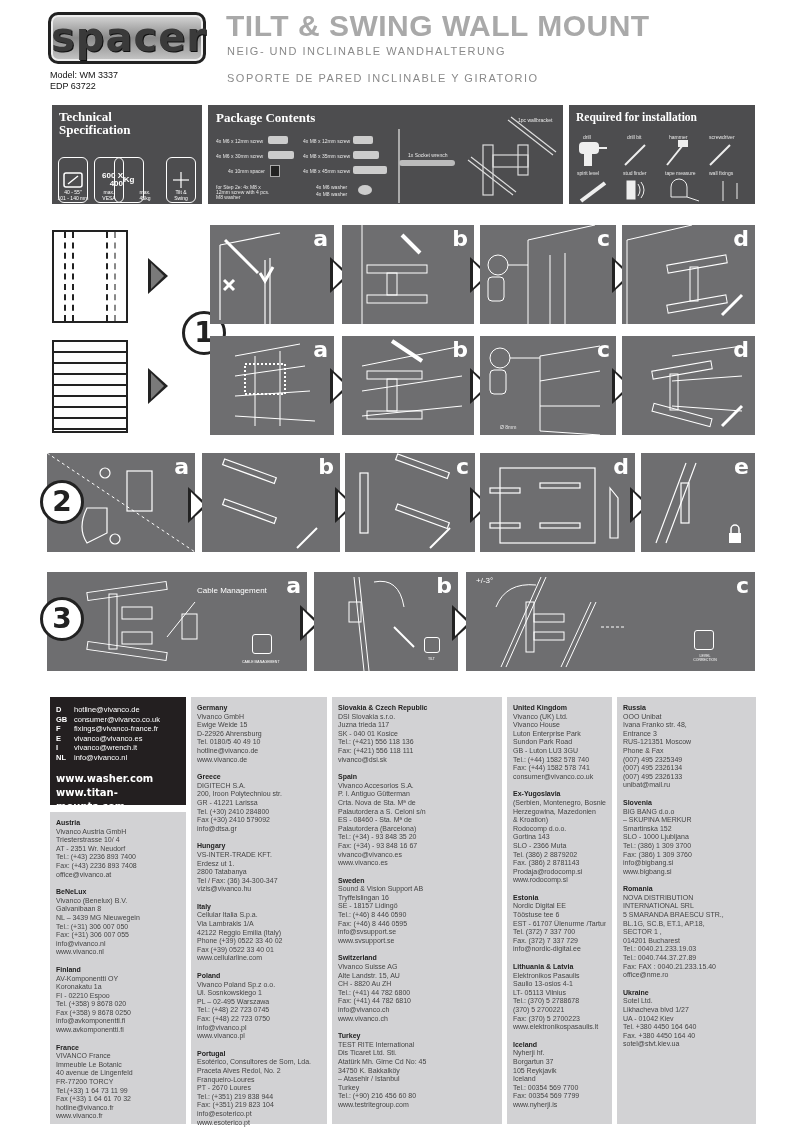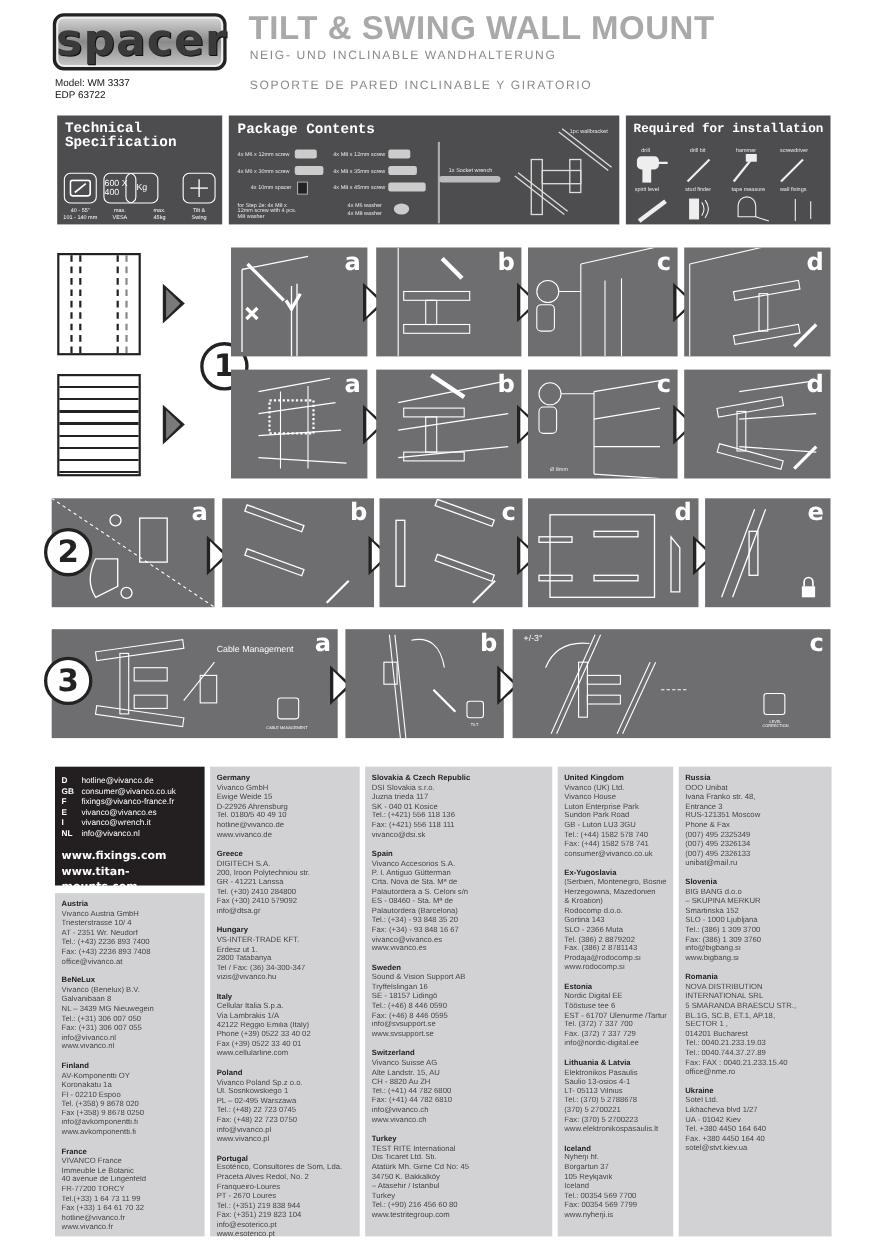--- a/index.html
+++ b/index.html
@@ -6,23 +6,23 @@
   body{width:802px;height:1134px;background:#fff;font-family:"Liberation Sans",sans-serif;position:relative;overflow:hidden;color:#222}
   .abs{position:absolute}
   
   .logo{left:48px;top:12px;width:158px;height:52px;border-radius:10px;background:linear-gradient(180deg,#d8d8d8,#8a8a8a 50%,#c8c8c8);border:3px solid #222;box-shadow:inset 0 0 0 2px #eee}
   .logo span{display:block;text-align:center;font-family:"DejaVu Sans",sans-serif;font-weight:bold;font-size:40px;line-height:44px;color:#3a3a3a;letter-spacing:1px;text-shadow:1px 1px 0 #111}
   .model{left:50px;top:70px;font-size:9px;line-height:11px;color:#111}
   .title{left:226px;top:10px;font-size:30px;font-weight:bold;color:#a9a9a9;letter-spacing:0.5px;line-height:32px;white-space:nowrap}
   .sub{left:227px;font-size:11px;color:#8a8a8a;letter-spacing:1.5px;white-space:nowrap}
   
   .panel{background:#4d4d4f;color:#fff}
-  .ptitle{font-weight:bold;font-size:13px;line-height:13px;font-family:Liberation Mono, monospace}
+  .ptitle{font-weight:bold;font-size:13px;line-height:13px;font-family:Liberation Serif, serif}
   .tiny{font-size:5px;color:#e8e8e8;white-space:nowrap}
-  .specicon{position:absolute;width:30px;height:28px;border:1.5px solid #fff;border-radius:6px;display:flex;align-items:center;justify-content:center;font-size:8px;font-weight:normal;line-height:8px;text-align:left}
+  .specicon{position:absolute;width:30px;height:46px;border:1.5px solid #fff;border-radius:6px;display:flex;align-items:center;justify-content:center;font-size:8px;font-weight:bold;line-height:8px;text-align:right}
   .speclbl{position:absolute;font-size:5px;text-align:center;width:38px;line-height:6px}
   .step{background:#6e6e70;position:absolute;overflow:hidden}
   .letter{position:absolute;right:6px;top:2px;color:#fff;font-weight:bold;font-size:22px;font-family:"DejaVu Sans",sans-serif;line-height:24px}
   .arrow{position:absolute;width:0;height:0;border-top:18px solid transparent;border-bottom:18px solid transparent;border-left:20px solid #222}
   .arrow::after{content:"";position:absolute;left:-17px;top:-13px;border-top:13px solid transparent;border-bottom:13px solid transparent;border-left:13px solid #fff}
   .arrow.grey::after{border-left-color:#7a7a7a}
   .circle{position:absolute;width:44px;height:44px;border:3px solid #222;border-radius:50%;background:#fff;font-weight:bold;font-size:28px;text-align:center;line-height:38px;font-family:"DejaVu Sans",sans-serif;color:#222}
   .wallbox{position:absolute;border:2px solid #222;background:#fff}
   
   .contacts-dark{left:50px;top:697px;width:136px;height:108px;background:#231f20;color:#fff;padding:8px 6px}
@@ -425,21 +425,21 @@
       <span>vivanco@vivanco.es</span>
     </div>
   <div class="crow">
       <b>I</b>
       <span>vivanco@wrench.it</span>
     </div>
   <div class="crow">
       <b>NL</b>
       <span>info@vivanco.nl</span>
     </div>
-  <div class="web" style="margin-top:10px">www.fixings.com</div>
+  <div class="web" style="margin-top:10px">www.washer.com</div>
   <div class="web">www.titan-mounts.com</div>
 </div>
 
 <div class="ccol" style="left:50px;top:812px;width:136px;height:312px">
     <div class="ctry">Austria</div>
     <div class="l">Vivanco Austria GmbH</div>
     <div class="l">Triesterstrasse 10/ 4</div>
     <div class="l">AT - 2351 Wr. Neudorf</div>
     <div class="l">Tel.: (+43) 2236 893 7400</div>
     <div class="l">Fax: (+43) 2236 893 7408</div>

